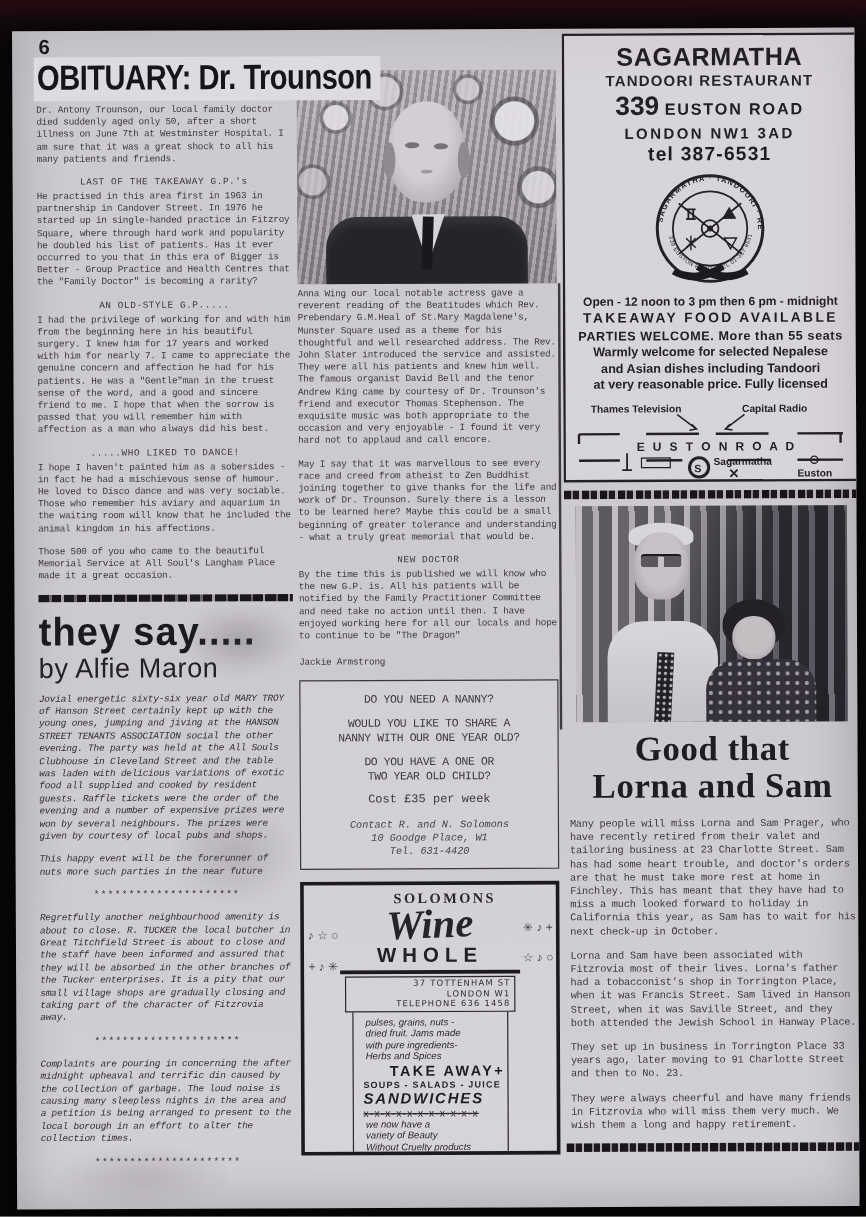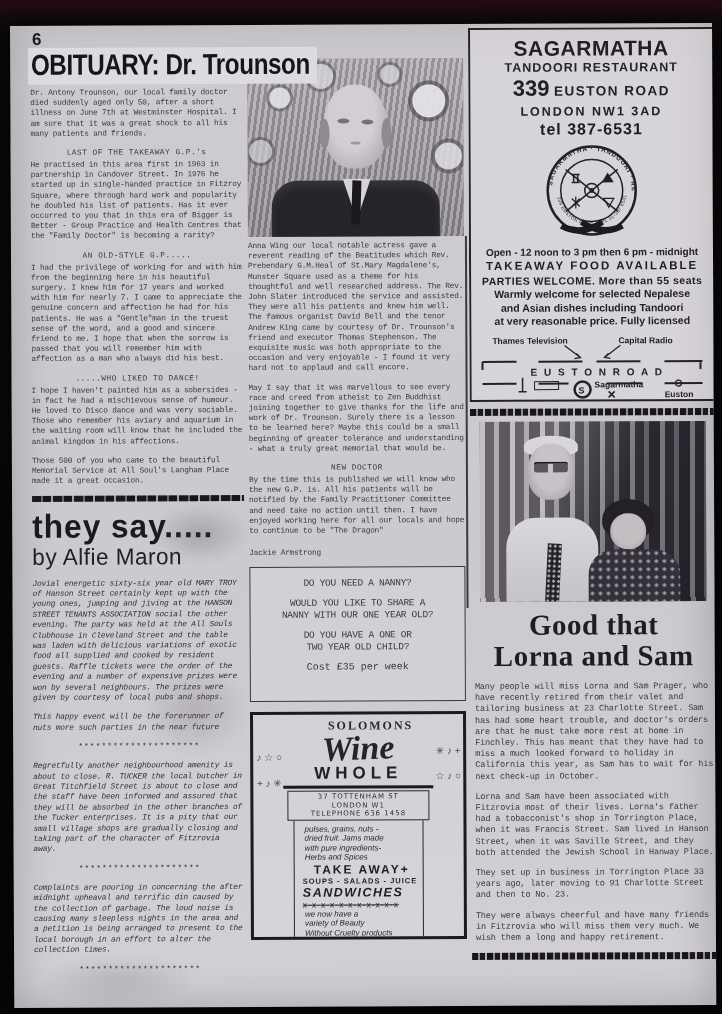--- a/index.html
+++ b/index.html
@@ -71,43 +71,43 @@
   .t-head::before { content:""; position:absolute; left:-4px; top:34px; width:10px; height:30px;
     background:#8e8a90; border-radius:50%; box-shadow:62px 0 0 #8e8a90; }
   .t-head::after { content:""; position:absolute; left:14px; top:34px; width:12px; height:5px;
     border-radius:50%; background:rgba(40,38,44,.55); box-shadow:24px 1px 0 rgba(40,38,44,.55), 12px 22px 0 -1px rgba(60,56,64,.35); }
 
   
   .nanny-box { border:1.5px solid #3a373d; margin-top:8px; padding:10px 6px 8px 6px;
     text-align:center; background:rgba(222,219,224,.35); }
   .nanny-q { font-family:"Liberation Mono", monospace; font-size:9.5px; line-height:12px;
     color:#3b383e; margin-bottom:8px; letter-spacing:-0.3px; }
-  .nanny-cost { font-family:"Liberation Mono", monospace; font-size:10px; color:#3b383e; margin-bottom:20px; }
+  .nanny-cost { font-family:"Liberation Mono", monospace; font-size:10px; color:#3b383e; margin-bottom:10px; }
   .nanny-contact { font-family:"Liberation Mono", monospace; font-style:italic; font-size:8.5px;
     line-height:11px; color:#45424a; }
 
   .sol-box { position:relative; border:3px solid #1c1a1f; margin-top:10px; height:228px;
     padding:4px 0; text-align:center; overflow:hidden; background:rgba(225,222,227,.3); }
   .sol-box::before { content:"♪ ☆ ○ + ♪ ✳"; position:absolute; left:2px; top:30px; width:28px;
     font-size:10px; color:#4a474e; line-height:26px; white-space:pre-wrap; }
   .sol-box::after { content:"✳ ♪ + ☆ ♪ ○"; position:absolute; right:2px; top:24px; width:26px;
     font-size:10px; color:#4a474e; line-height:25px; white-space:pre-wrap; }
   .sol-name { font-family:"Liberation Serif", serif; font-size:12px; font-weight:700;
     letter-spacing:2px; color:#2a272d;padding-left:25px; }
   .sol-wine { font-family:"Liberation Serif", serif; font-style:italic; font-size:34px;
     font-weight:700; color:#26242a; line-height:30px; transform:rotate(-2deg); }
   .sol-whole { font-size:17px; font-weight:800; letter-spacing:5px; color:#222026; line-height:20px; }
   .sol-inner { margin:2px auto 0 auto; width:150px; border-top:3px solid #1c1a1f; padding-top:2px; }
-  .sol-addr { border:1.5px solid #2a272d; margin:0 4px; padding:1px 3px; text-align:center;
+  .sol-addr { border:1.5px solid #2a272d; margin:0 4px; padding:1px 3px; text-align:right;
     font-family:"DejaVu Sans", sans-serif; font-size:7px; line-height:8.5px; color:#2e2b31;
     letter-spacing:1px; }
   .sol-items { border-left:1.5px solid #2a272d; border-right:1.5px solid #2a272d; margin:0 10px;
     padding:4px 2px 2px 2px; font-family:Liberation Sans, sans-serif; }
   .sol-hand { font-size:8px; font-style:italic; line-height:9.5px; color:#2a272d; text-align:left; padding-left:8px; }
-  .sol-take { font-size:12px; font-weight:800; letter-spacing:2px; color:#1f1d22; line-height:14px; text-align:center; padding-left:6px; }
+  .sol-take { font-size:12px; font-weight:800; letter-spacing:2px; color:#1f1d22; line-height:14px; text-align:right; padding-left:6px; }
   .sol-small { font-size:7.5px; font-weight:700; letter-spacing:1px; color:#26242a; line-height:9px; text-align:left; padding-left:6px; }
   .sol-sand { font-size:12.5px; font-weight:800; letter-spacing:1.5px; color:#1f1d22; line-height:14px; text-align:left; padding-left:6px; font-style:italic; }
   .sol-cross { font-size:8.5px; color:#2a272d; text-decoration:line-through; text-align:left; padding-left:6px; letter-spacing:1px; }
 
   
   .sag-box { border:2.5px solid #232126; height:374px; padding:7px 4px 4px 4px; text-align:center;
     background:rgba(228,225,230,.45); overflow:hidden; }
   .sag-name { font-size:21px; font-weight:700; letter-spacing:.5px; color:#222026; line-height:23px; }
   .sag-type { font-size:12.5px; font-weight:600; letter-spacing:1px; color:#26242a; line-height:17px; }
   .sag-addr { line-height:24px; color:#222026; }
@@ -206,20 +206,21 @@
       <p class="tw">May I say that it was marvellous to see every race and creed from atheist to Zen Buddhist joining together to give thanks for the life and work of Dr. Trounson. Surely there is a lesson to be learned here? Maybe this could be a small beginning of greater tolerance and understanding - what a truly great memorial that would be.</p>
       <p class="tw-sub">NEW DOCTOR</p>
       <p class="tw">By the time this is published we will know who the new G.P. is. All his patients will be notified by the Family Practitioner Committee and need take no action until then.  I have enjoyed working here for all our locals and hope to continue to be "The Dragon"</p>
       <p class="tw sig">Jackie Armstrong</p>
 
       <div class="nanny-box">
         <p class="nanny-q">DO YOU NEED A NANNY?</p>
         <p class="nanny-q"><span>WOULD YOU LIKE TO SHARE A</span><br><span>NANNY WITH OUR ONE YEAR OLD?</span></p>
         <p class="nanny-q"><span>DO YOU HAVE A ONE OR</span><br><span>TWO YEAR OLD CHILD?</span></p>
         <p class="nanny-cost">Cost £35 per week</p>
+        <p class="nanny-contact"><span>Contact R. and N. Solomons</span><br><span>10 Goodge Place, W1</span><br><span>Tel. 631-4420</span></p>
       </div>
 
       <div class="sol-box">
         <div class="sol-name">SOLOMONS</div>
         <div class="sol-wine">Wine</div>
         <div class="sol-whole">WHOLE</div>
         <div class="sol-inner">
           <div class="sol-addr">
             <span>37 TOTTENHAM ST</span><br>
             <span>LONDON  W1</span><br>

